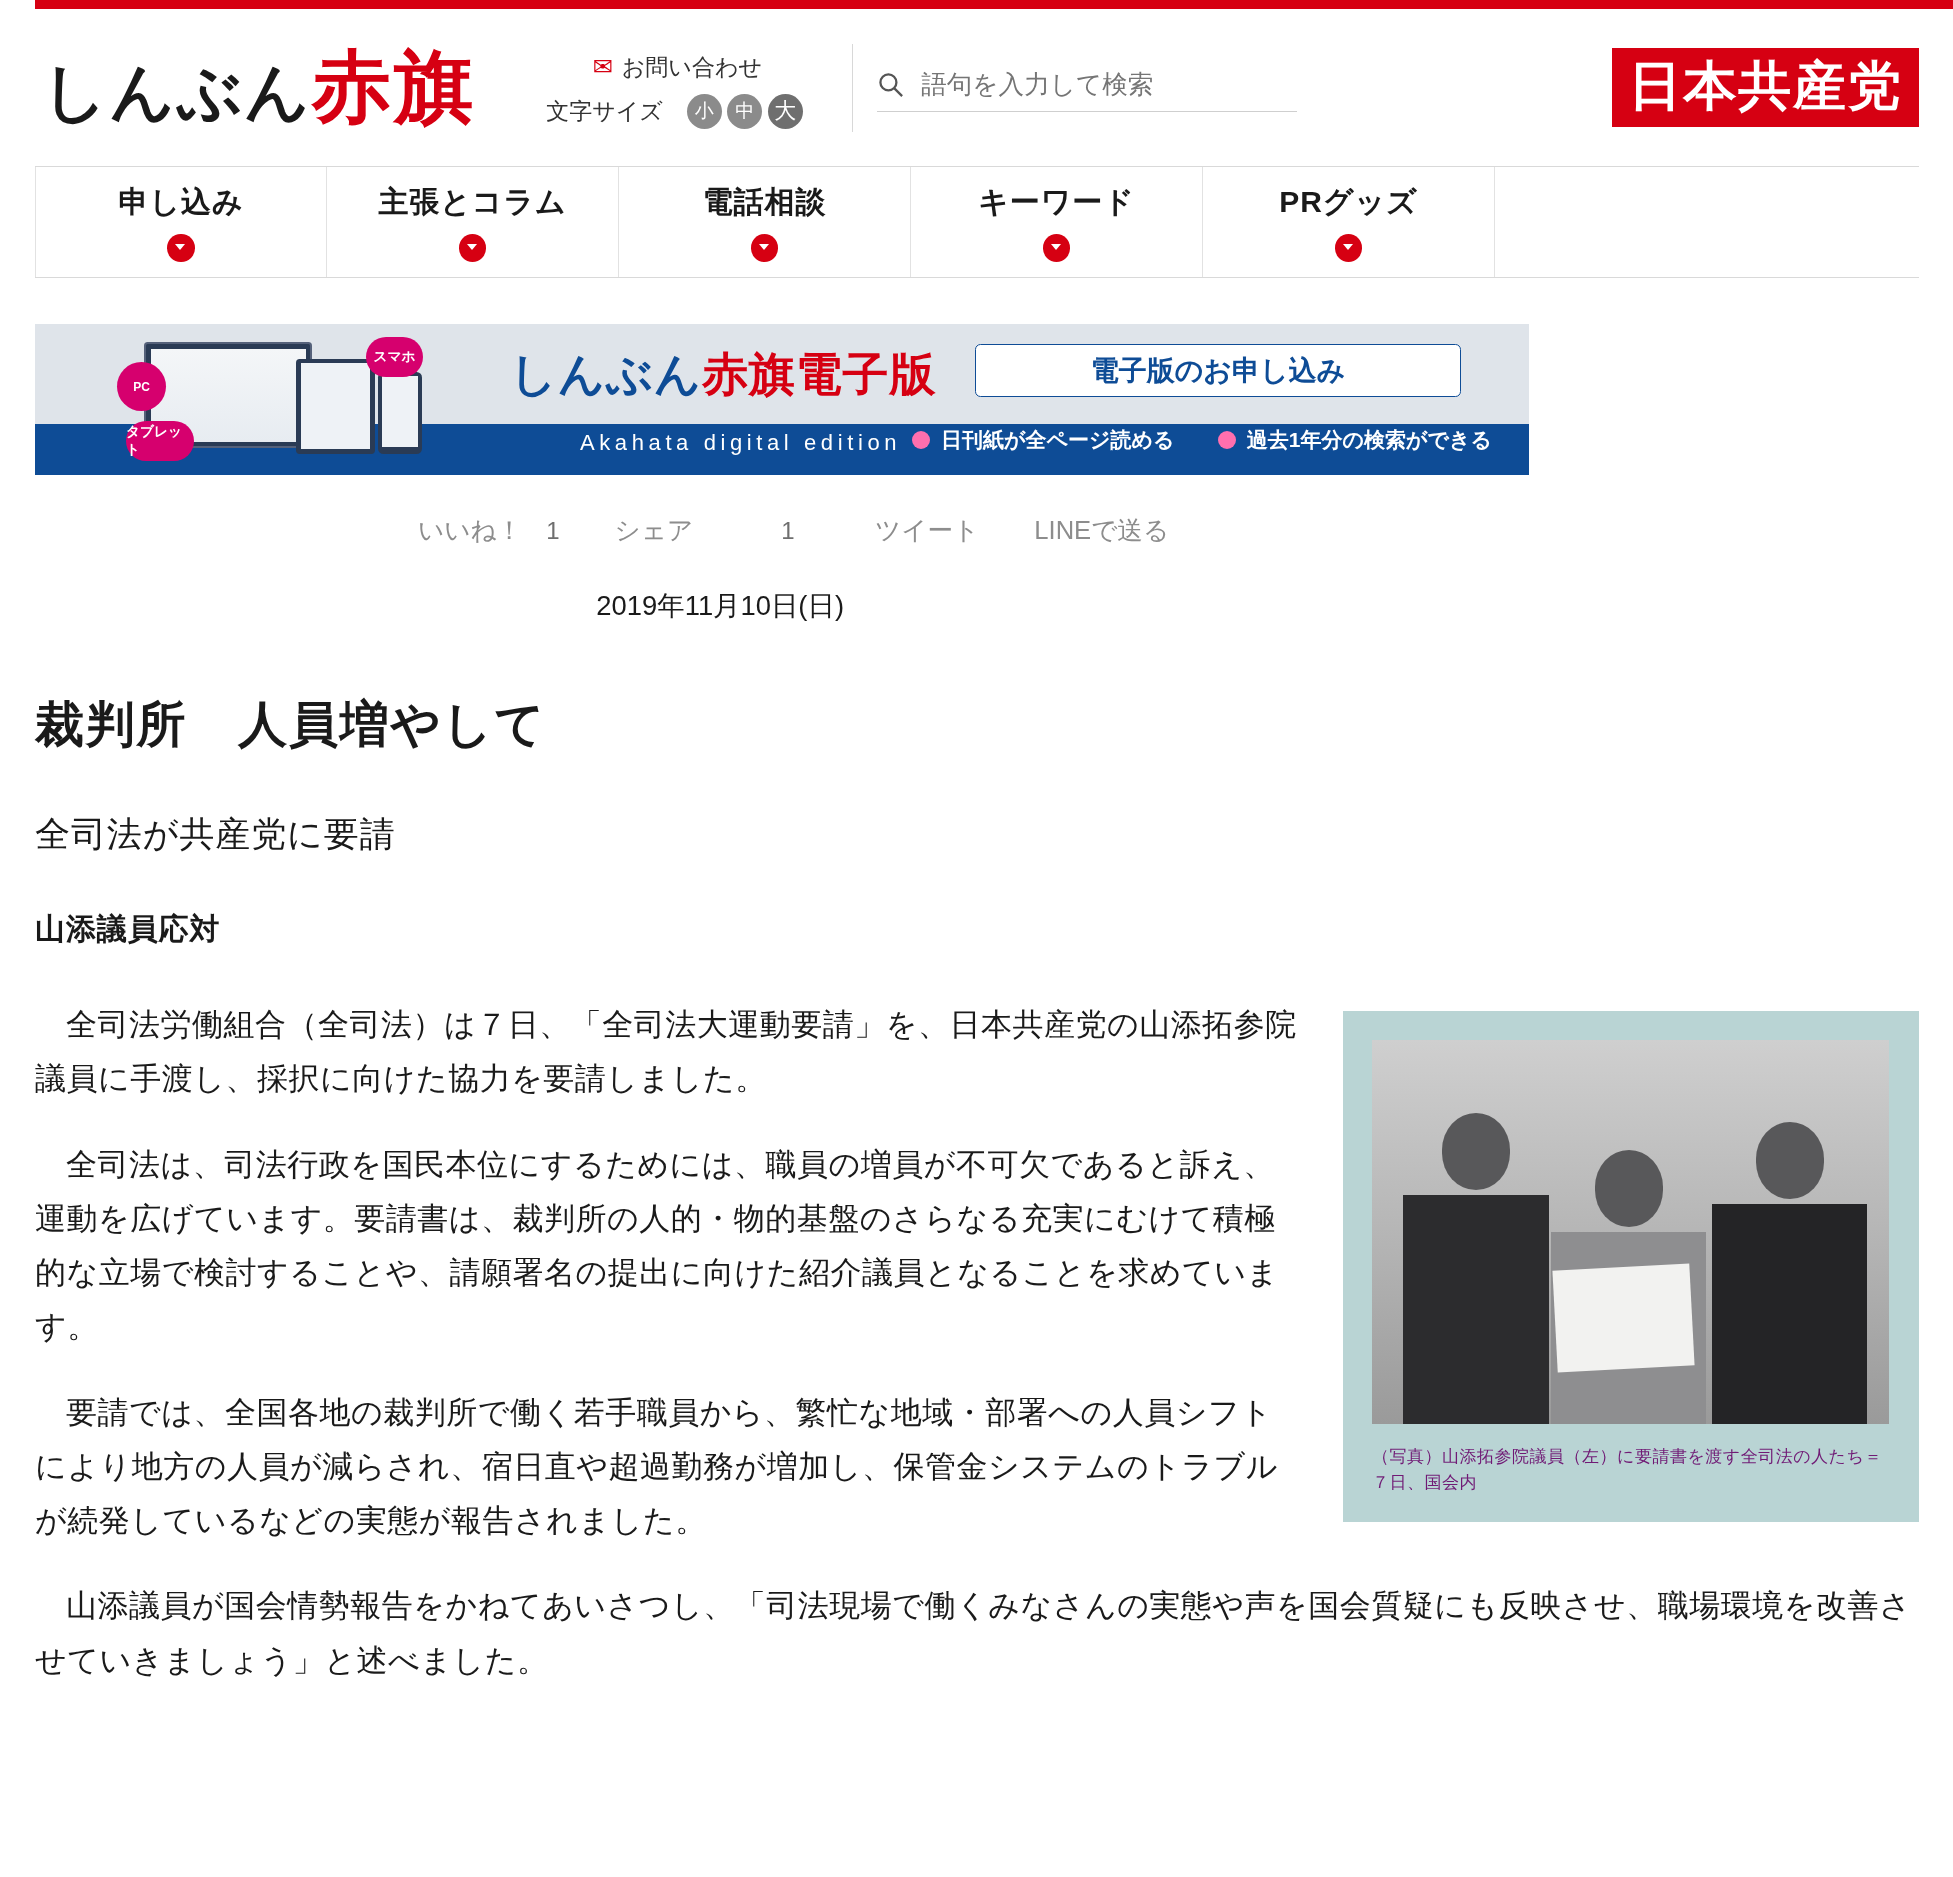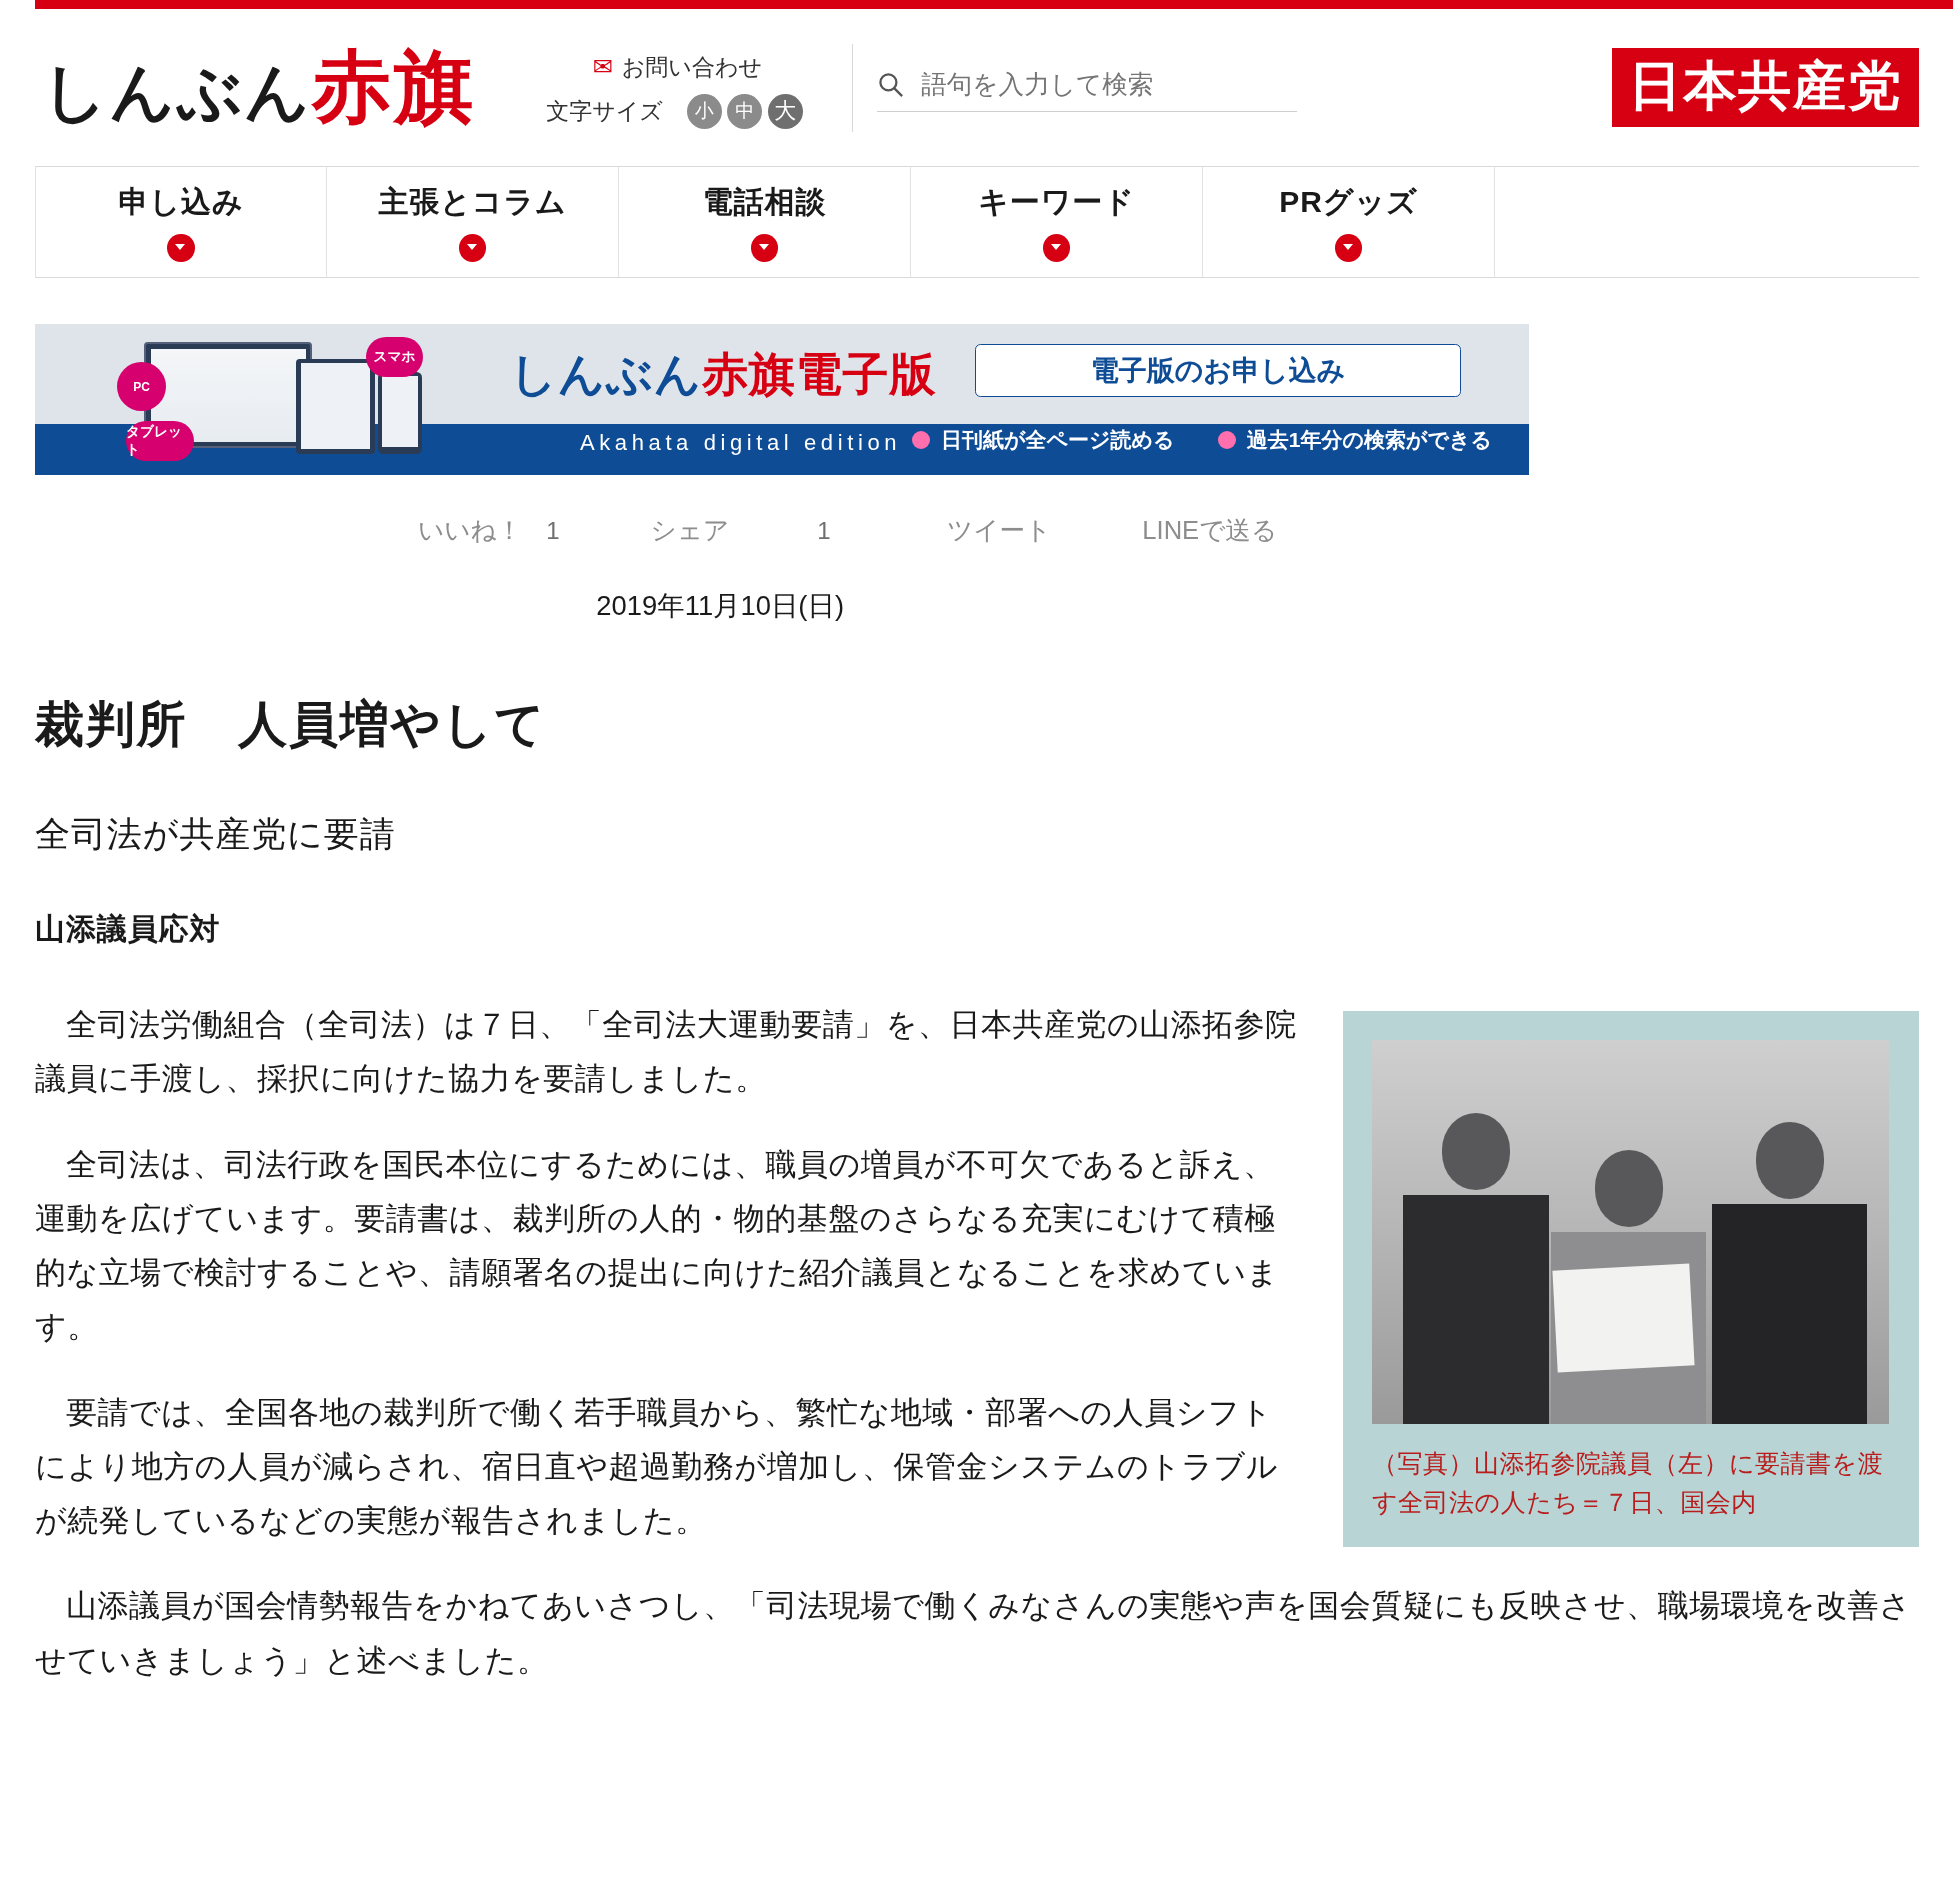--- a/index.html
+++ b/index.html
@@ -284,21 +284,20 @@
     width: 18.3px; height: 18.3px; border-radius: 50%;
     background: #ff6fae; margin-right: 11px;
   }
   
   .social {
     display: flex;
     align-items: center;
     margin: 38px 0 0 418px;
     color: #8d8d8d;
     font-size: 25.6px;
-    gap: 36px;
   }
   .social .s-item { margin-right: 55px; display: flex; align-items: baseline; }
   .social .s-count { color: #6f6f6f; font-size: 24px; margin-left: 24px; }
   .social .line { letter-spacing: 0; }
 
   
   .date {
     text-align: right;
     font-size: 27.4px;
     color: #1a1a1a;
@@ -363,23 +362,23 @@
   .torso.light { background: #8e8e90; }
   .torso.dark { background: #242426; }
   .paper-doc {
     position: absolute;
     left: 183px; bottom: 55px;
     width: 137px; height: 102px;
     background: #f2f2f0;
     transform: rotate(-3deg);
   }
   .figure .caption {
-    font-size: 25px;
+    font-size: 17px;
     line-height: 1.55;
-    color: #b91c1c;
+    color: #701a75;
     padding: 20px 29px 25.6px 29px;
   }
   .clearfix::after { content: ""; display: block; clear: both; }
 </style>
 </head>
 <body>
 
 <div class="page">
 
   <div class="top-rule"></div>

